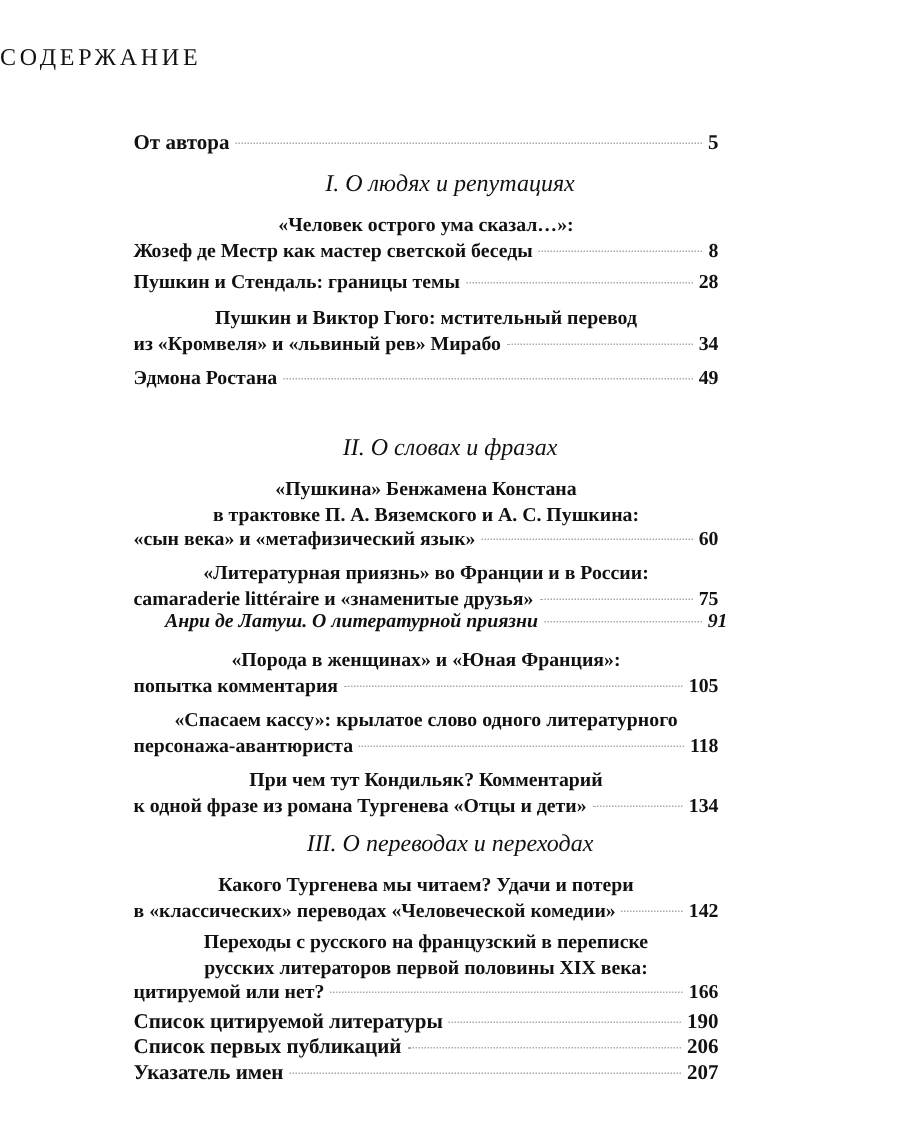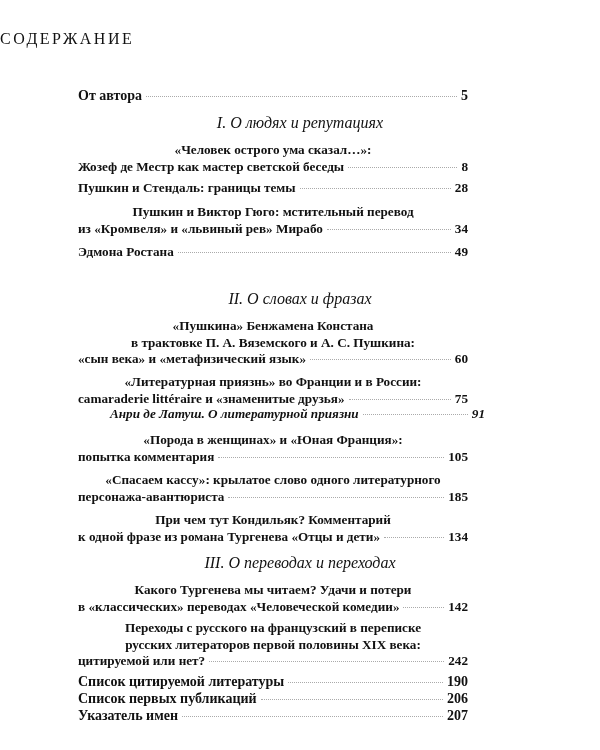--- a/index.html
+++ b/index.html
@@ -1,20 +1,20 @@
 <!DOCTYPE html>
 <html><head>
 <meta charset="utf-8">
 <style>
   html, body { margin:0; padding:0; background:#ffffff; }
   body { width:600px; height:750px; position:relative; overflow:hidden;
          font-family:"DejaVu Serif", "Liberation Serif", serif; color:#111; }
   .title { position:absolute; left:0; top:30px; width:600px; 
            font-size:16px; letter-spacing:2.5px; font-family:"Liberation Serif", serif; }
-  .entry { position:absolute; left:78px; width:390px; font-size:13.2px; line-height:16.5px;
+  .entry { position:absolute; left:89px; width:390px; font-size:13.2px; line-height:16.5px;
            font-family:"Liberation Serif", serif; font-weight:bold; }
   .entry .line { display:block; white-space:nowrap;text-align:center; }
   .entry .last { display:flex; align-items:baseline; }
   .entry .last .txt { white-space:nowrap; }
   .entry .dots { flex:1; margin:0 4px; border-bottom:1.5px dotted #aaa; position:relative; top:-3px; min-width:10px; }
   .entry .pg { white-space:nowrap; }
   .section { position:absolute; left:0; width:600px; text-align:center; font-style:italic;
              font-size:16px; font-family:"Liberation Serif", serif; }
   .indent { left:110px; width:375px; font-style:italic; }
   .big { font-size:14px; }
@@ -104,21 +104,21 @@
       <span class="dots"></span>
       <span class="pg">105</span>
     </span>
 </div>
 
 <div class="entry" style="top:472px">
   <span class="line">«Спасаем кассу»: крылатое слово одного литературного</span>
   <span class="last">
       <span class="txt">персонажа-авантюриста</span>
       <span class="dots"></span>
-      <span class="pg">185</span>
+      <span class="pg">118</span>
     </span>
 </div>
 
 <div class="entry" style="top:512px">
   <span class="line">При чем тут Кондильяк? Комментарий</span>
   <span class="last">
       <span class="txt">к одной фразе из романа Тургенева «Отцы и дети»</span>
       <span class="dots"></span>
       <span class="pg">134</span>
     </span>
@@ -134,21 +134,21 @@
       <span class="pg">142</span>
     </span>
 </div>
 
 <div class="entry" style="top:620px">
   <span class="line">Переходы с русского на французский в переписке</span>
   <span class="line">русских литераторов первой половины XIX века:</span>
   <span class="last">
       <span class="txt">цитируемой или нет?</span>
       <span class="dots"></span>
-      <span class="pg">242</span>
+      <span class="pg">166</span>
     </span>
 </div>
 
 <div class="entry big" style="top:674px">
   <span class="last">
       <span class="txt">Список цитируемой литературы</span>
       <span class="dots"></span>
       <span class="pg">190</span>
     </span>
 </div>

